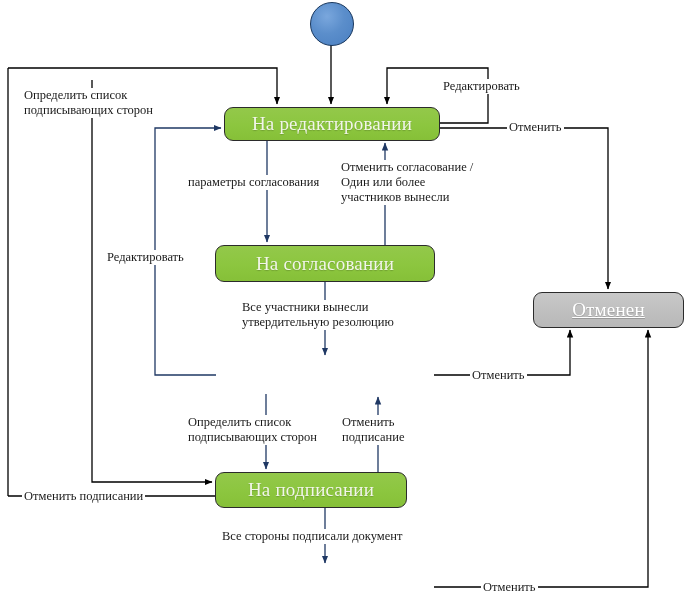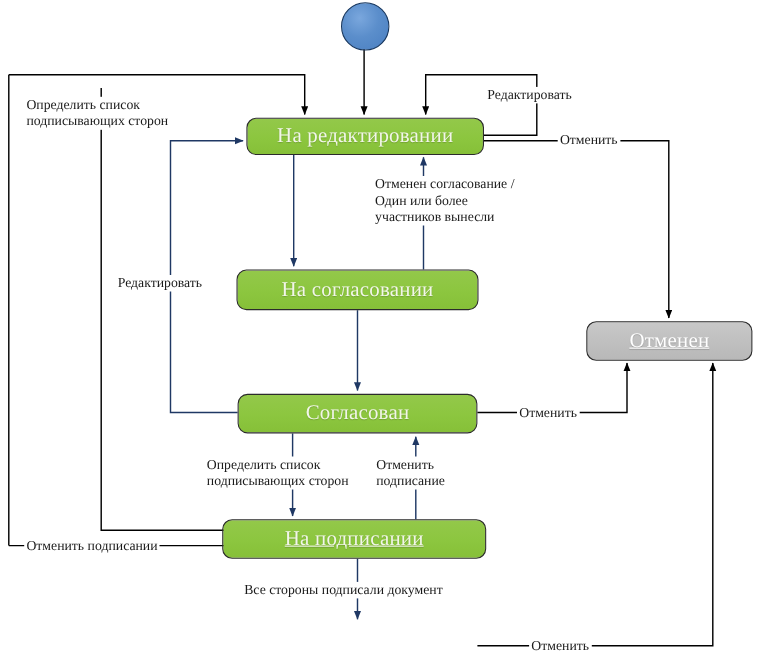--- a/index.html
+++ b/index.html
@@ -122,25 +122,22 @@
   <div class="start-circle" style="left:310px; top:2px; width:42px; height:42px;"></div>
 
   <div class="node green" style="left:224px; top:107px; width:216px; height:34px;">
     <span>На редактировании</span>
   </div>
 
   <div class="node green" style="left:215px; top:245px; width:220px; height:37px;">
     <span>На согласовании</span>
   </div>
 
-  <div class="node green" style="left:216px; top:358px; width:218px; height:36px;">
-    <span>Согласован</span>
-  </div>
-
-  <div class="node green" style="left:202px; top:472px; width:240px; height:36px;text-decoration:underline;">
+
+  <div class="node green" style="left:215px; top:472px; width:192px; height:36px;">
     <span>На подписании</span>
   </div>
 
 
   <div class="node gray" style="left:533px; top:292px; width:151px; height:36px;">
     <span>Отменен</span>
   </div>
 
   <div class="edge-label center" style="left:22px; top:88px; width:160px;">
     <div>Определить список</div>
@@ -149,32 +146,37 @@
 
   <div class="edge-label left" style="left:441px; top:79px;">
     <div>Редактировать</div>
   </div>
 
   <div class="edge-label left" style="left:507px; top:120px;">
     <div>Отменить</div>
   </div>
 
   <div class="edge-label center" style="left:186px; top:175px; width:162px;">
+    <div>параметры согласования</div>
   </div>
 
   <div class="edge-label center" style="left:339px; top:160px; width:158px;">
-    <div>Отменен согласование /</div>
+    <div>Отменить согласование /</div>
     <div>Один или более</div>
     <div>участников вынесли</div>
   </div>
 
   <div class="edge-label left" style="left:105px; top:250px;">
     <div>Редактировать</div>
   </div>
 
+  <div class="edge-label center" style="left:240px; top:300px; width:172px;">
+    <div>Все участники вынесли</div>
+    <div>утвердительную резолюцию</div>
+  </div>
 
   <div class="edge-label left" style="left:470px; top:368px;">
     <div>Отменить</div>
   </div>
 
   <div class="edge-label center" style="left:186px; top:415px; width:160px;">
     <div>Определить список</div>
     <div>подписывающих сторон</div>
   </div>
 

